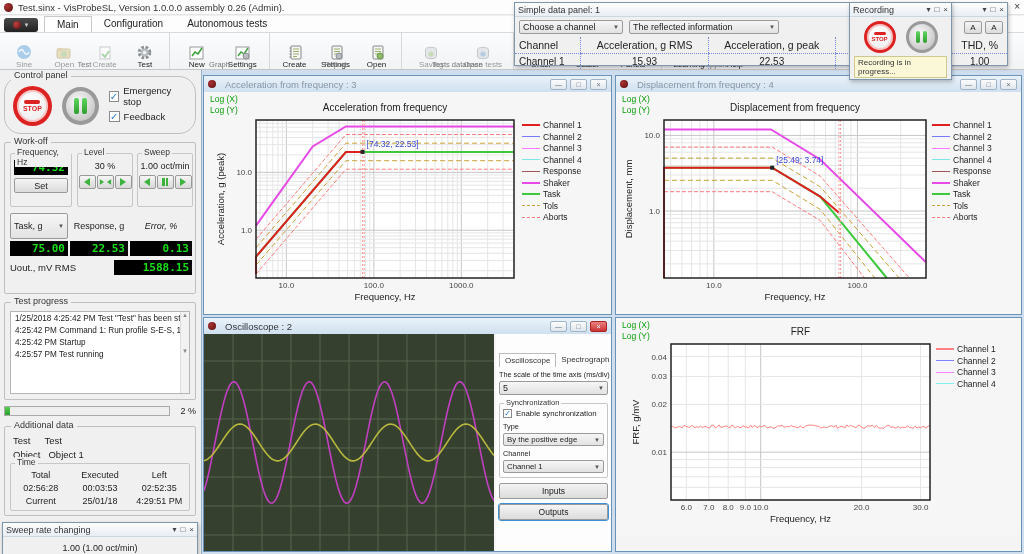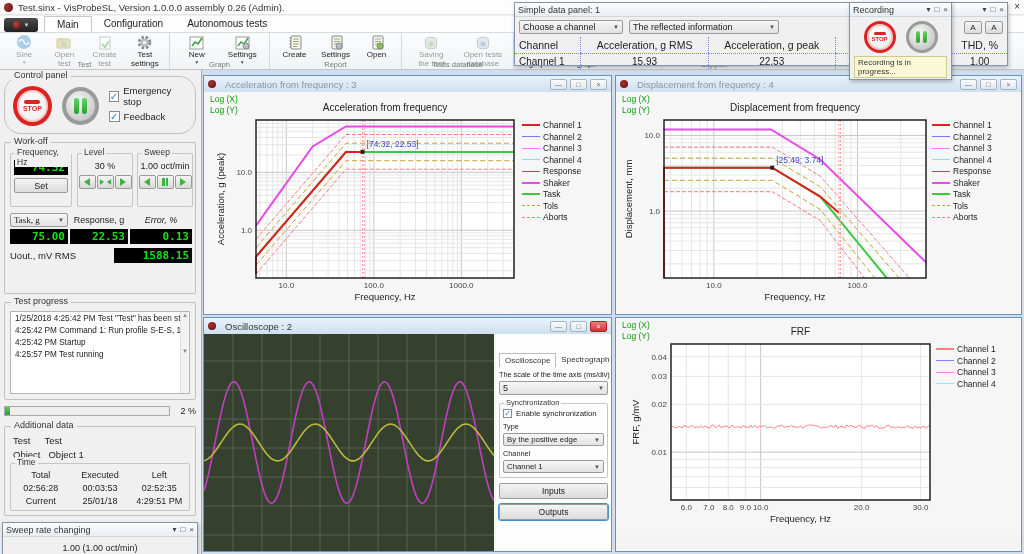--- a/index.html
+++ b/index.html
@@ -19,21 +19,21 @@
   .appmenu-btn { width:34px; height:14px; margin:0 6px 0 4px; background:linear-gradient(#4a4a4a,#222); border-radius:3px; display:flex; align-items:center; justify-content:center; gap:3px; }
   .appmenu-btn .dot { width:8px; height:8px; border-radius:50%; background:radial-gradient(circle at 35% 35%, #b44, #5a0d0d); }
   .appmenu-btn .arr { color:#ccc; font-size:6px; }
   .rtab { padding:2px 12px 2px 12px; font-size:10px; color:#222; height:16px; }
   .rtab.active { background:#fff; border:1px solid #c8c8c8; border-bottom:none; }
 
   
   .ribbon { position:absolute; left:0; top:32px; width:1024px; height:38px; background:linear-gradient(#fbfcfd,#f1f3f5); border-top:1px solid #dadada; border-bottom:1px solid #c6c6c6; display:flex; }
   .rgroup { position:relative; height:100%; border-right:1px solid #d8d8d8; padding:1px 4px 9px 4px; display:flex; align-items:flex-start; }
   .rgroup-label { position:absolute; bottom:0; left:0; right:0; text-align:center; font-size:7.5px; color:#777; }
-  .rbtn { width:46px; text-align:center; padding-top:1px; cursor:default; }
+  .rbtn { width:46px; text-align:center; padding-top:11px; cursor:default; }
   .rbtn .lbl { font-size:8px; line-height:1.1; white-space:pre-line; color:#222; }
   .rbtn.disabled { opacity:.45; }
   .rbtn .menu-arr { font-size:5px; color:#555; line-height:1; }
   .ric { width:18px; height:15px; margin:0 auto 1px auto; display:flex; align-items:center; justify-content:center; }
 
   
   .content { position:absolute; left:0; top:70px; width:1024px; height:484px; background:#cfdeee; }
   .leftpanel { position:absolute; left:0; top:0; width:202px; height:484px; background:#f0f0f0; border-right:1px solid #9ab2c8; }
 
   .grp { position:absolute; border:1px solid #c0c0c0; border-radius:2px; background:#f0f0f0; }
@@ -401,21 +401,21 @@
                 <span class="gpause"></span>
               </div>
             <div class="minibtn">
                 <span class="tri-r"></span>
               </div>
           </div>
         </div>
 
         <div style="position:absolute; left:5px; top:70px; width:182px;">
           <div style="display:flex; align-items:center;">
-            <div class="dselect" style="width:58px; height:14px;font-family:Liberation Serif, serif;">
+            <div class="dselect" style="width:58px; height:26px;">
               <span>Task, g</span>
                 <span class="arr">▼</span>
             </div>
             <div style="width:62px; text-align:center; font-size:9px;">Response, g</div>
             <div style="width:62px; text-align:center; font-size:9px;font-style:italic;">Error, %</div>
           </div>
           <div style="display:flex; gap:2px; margin-top:2px;">
             <div class="lcd" style="width:58px;">75.00</div>
             <div class="lcd" style="width:58px;">22.53</div>
             <div class="lcd" style="width:62px;">0.13</div>

